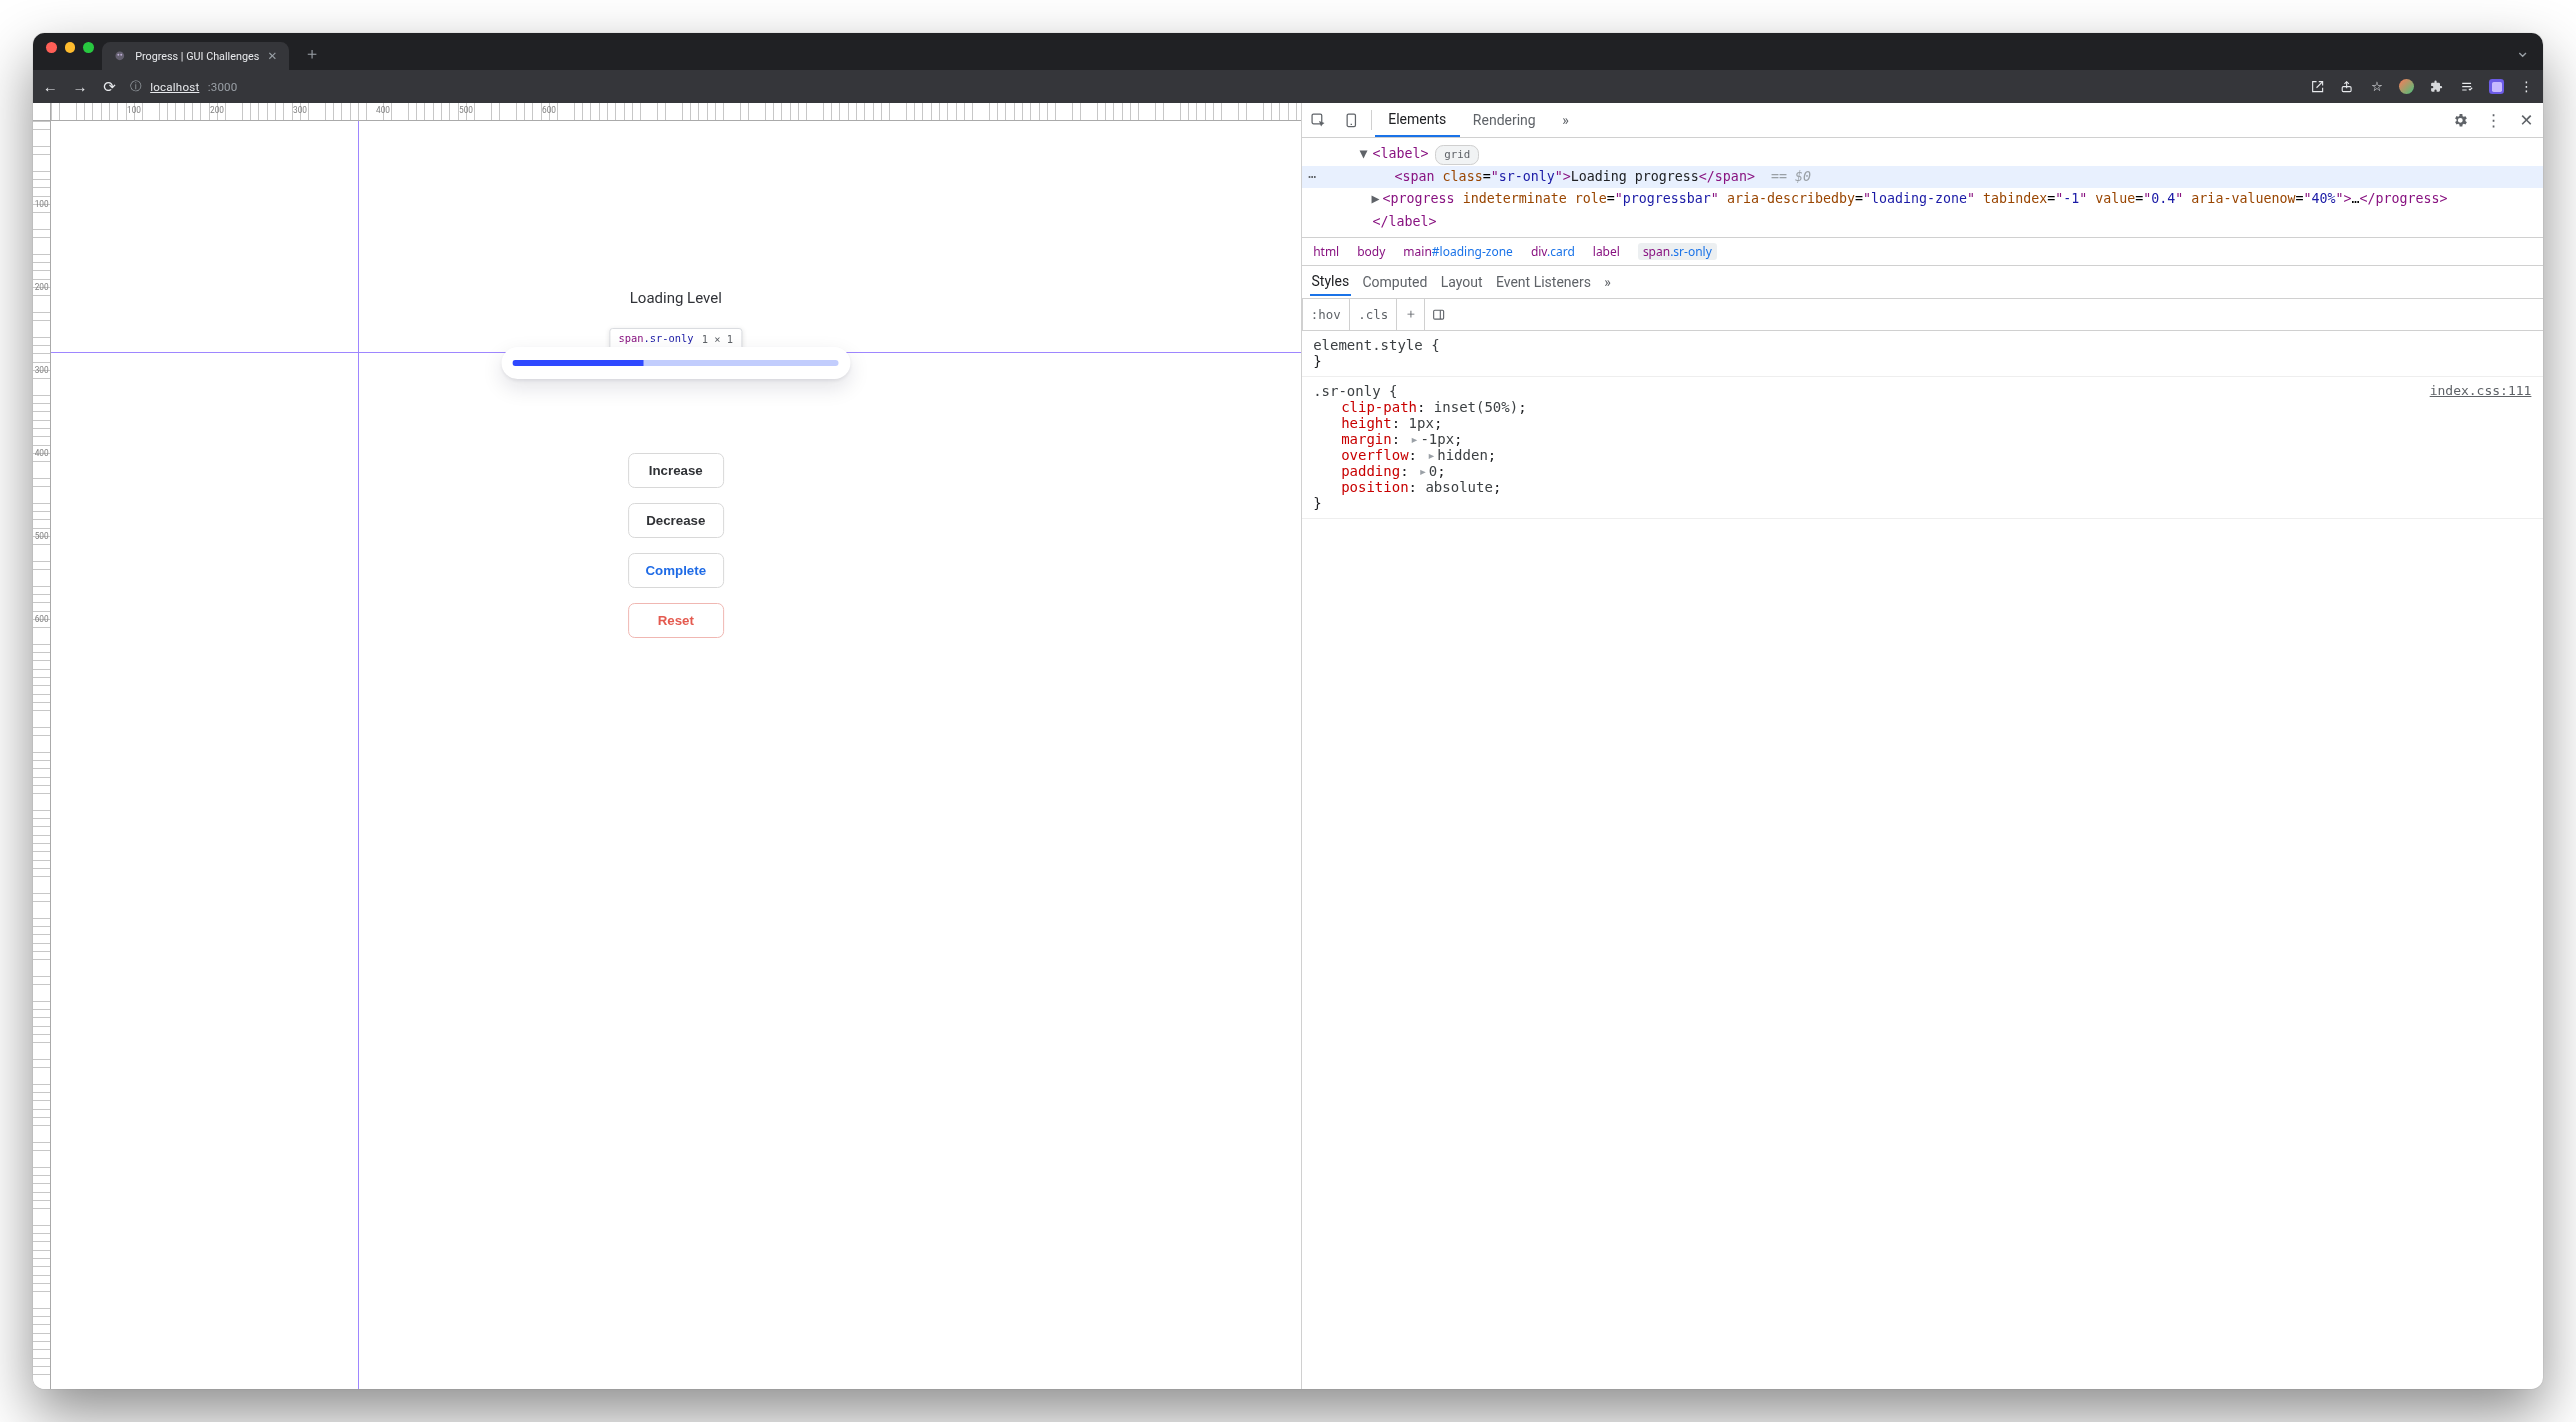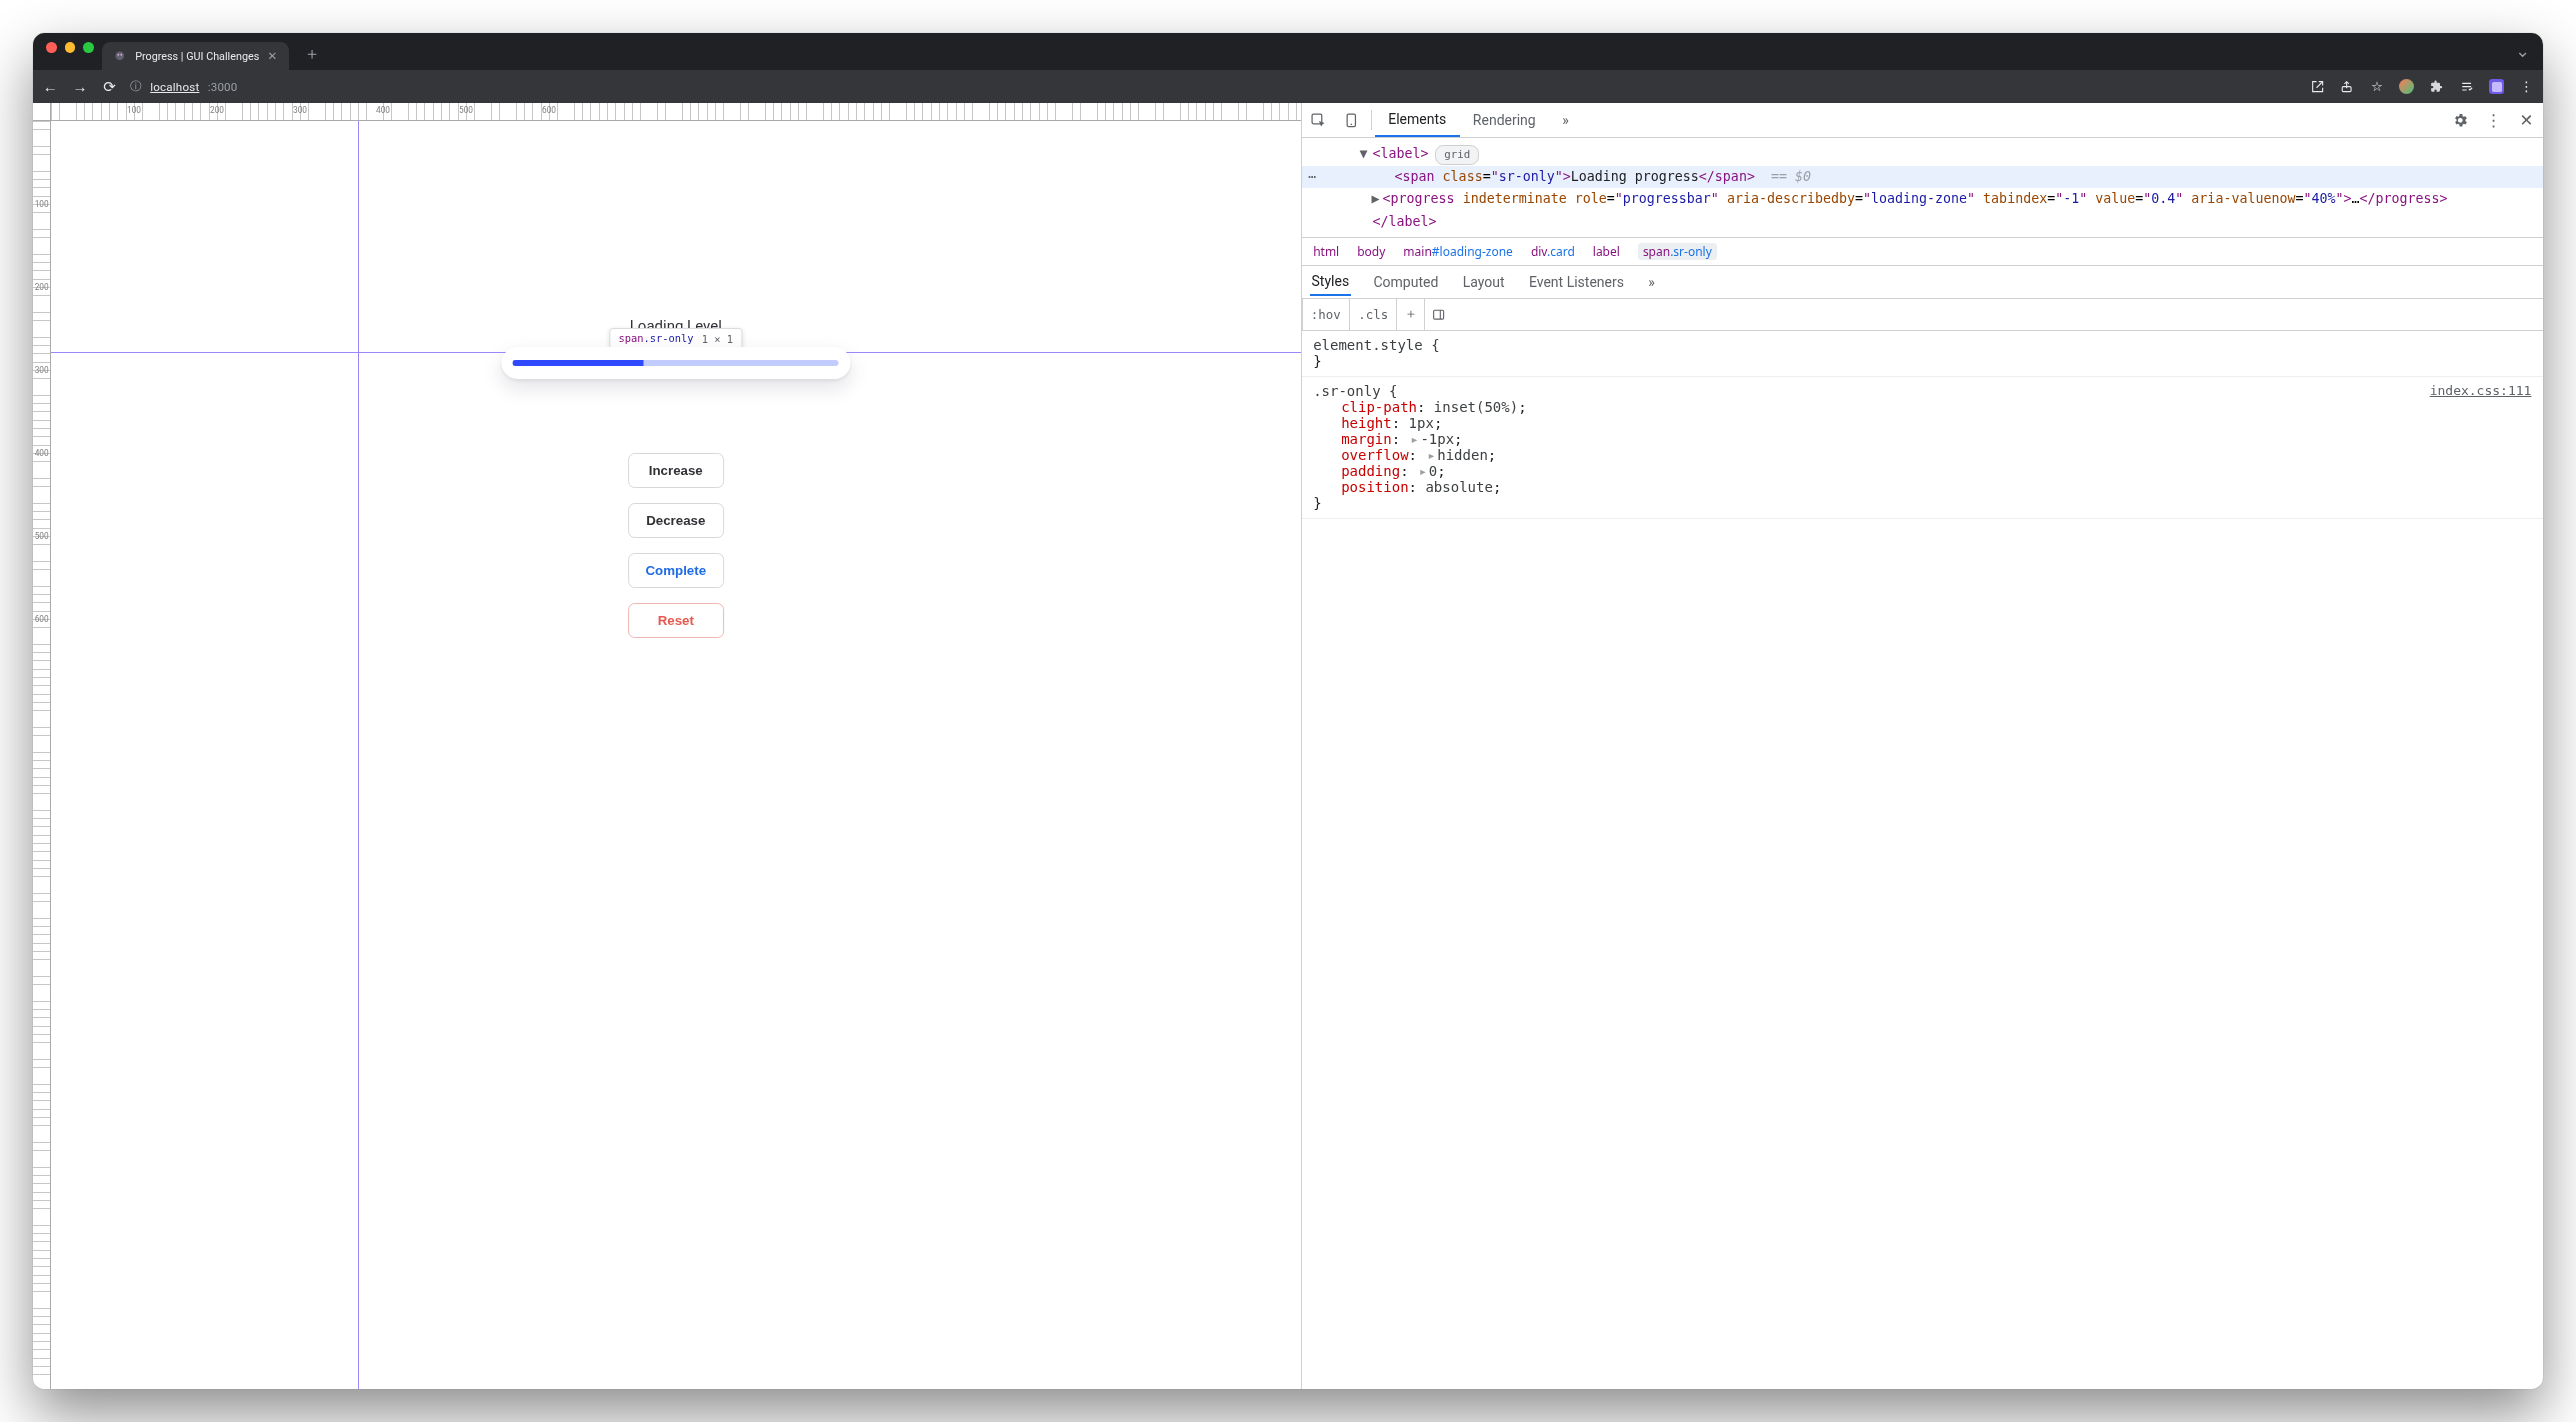--- a/index.html
+++ b/index.html
@@ -55,21 +55,21 @@
   .ruler-v { position:absolute; top:18px; left:0; bottom:0; width:18px;
     background:repeating-linear-gradient(to bottom, #c7c7c7 0 0.8px, transparent 0.8px 8.3px);
     border-right:0.8px solid #aaa; font-size:8.3px; color:#808080;}
   .ruler-v span{ position:absolute; left:1.7px; transform:translateY(-50%);}
   .corner { position:absolute; top:0; left:0; width:18px; height:18px; background:#fff; border-right:0.8px solid #aaa; border-bottom:0.8px solid #aaa;}
   .guide-h { position:absolute; left:18px; right:0; border-top:0.8px solid #9e86ff; }
   .guide-v { position:absolute; top:18px; bottom:0; border-left:0.8px solid #9e86ff; }
 
   
   .stage { position:absolute; inset:18px 0 0 18px; }
-  .heading { position:absolute; left:50%; transform:translateX(-50%); top:196px; font-size:15px; color:#313338; }
+  .heading { position:absolute; left:50%; transform:translateX(-50%); top:168px; font-size:15px; color:#313338; }
   .tooltip { position:absolute; left:50%; transform:translateX(-50%); top:207px;
     background:#fff; border:0.8px solid #dadce0; border-radius:3.3px; padding:3.3px 8.3px; font-size:10.4px;
     display:flex; gap:8.3px; align-items:center; box-shadow:0 1.7px 5px rgba(0,0,0,.1); white-space:nowrap;}
   .tooltip::after{ content:""; position:absolute; top:100%; left:50%; transform:translateX(-50%);
     border:5px solid transparent; border-top-color:#fff; filter:drop-shadow(0 0.8px 0 #dadce0);}
   .tooltip .sel-tag{ color:#881280; font-family:var(--mono);} 
   .tooltip .sel-cls{ color:#1a1aa6; font-family:var(--mono);} 
   .tooltip .dims{ color:#5f6368; font-family:var(--mono);}
   .pill { position:absolute; left:50%; transform:translateX(-50%); top:226px; width:349px; height:32px; background:#fff; border-radius:829px; box-shadow:0 8.3px 21.6px rgba(20,20,50,.12), 0 1.7px 3.3px rgba(20,20,50,.08); display:flex; align-items:center; padding:0 11.6px;}
   .track { flex:1; height:6.6px; background:#c2cdfd; border-radius:829px; overflow:hidden; }
@@ -102,21 +102,21 @@
   .dom .wrap { white-space:normal; word-break:break-all; padding-right:8.3px;}
 
   
   .crumbs { border-top:0.8px solid var(--panel-border); border-bottom:0.8px solid var(--panel-border);
     display:flex; gap:18px; padding:5px 11.6px; font-size:12px; color:#202124; font-family:system-ui; flex-wrap:nowrap; overflow:hidden;}
   .crumbs .c { color:#5f6368; cursor:pointer; white-space:nowrap;}
   .crumbs .c .t{ color:var(--maroon);} .crumbs .c .i{ color:#1a73e8;} .crumbs .c .cl{ color:#1a73e8;}
   .crumbs .c.active{ background:#eceff1; border-radius:3.3px; padding:0 5px; }
 
   
-  .subtabs { display:flex; align-items:center; border-bottom:0.8px solid var(--panel-border); padding:0 8.3px; gap:21px; height:33px;}
+  .subtabs { display:flex; align-items:center; border-bottom:0.8px solid var(--panel-border); padding:0 8.3px; gap:10px; height:33px;}
   .subtab { font-size:14px; color:#5f6368; padding:5px 1.7px; cursor:pointer;}
   .subtab.active{ color:#202124; border-bottom:2.5px solid var(--devtools-blue); }
   .filterbar { display:flex; align-items:center; border-bottom:0.8px solid var(--panel-border); height:32px; }
   .filterbar input { flex:1; border:none; outline:none; font-size:13.3px; padding:0 10px; color:#5f6368; font-family:inherit;}
   .filterbar .fbtn { padding:0 8.3px; font-family:var(--mono); font-size:12.4px; color:#5f6368; border-left:0.8px solid var(--panel-border); height:100%; display:flex; align-items:center; cursor:pointer;}
   .filterbar .fic { width:28px; display:flex; align-items:center; justify-content:center; color:#5f6368; border-left:0.8px solid var(--panel-border); height:100%; cursor:pointer;}
 
   .cssblock { font-family:var(--mono); font-size:14px; padding:6.6px 11.6px; color:#202124; border-bottom:0.8px solid #eee;}
   .cssblock .selector{ color:#3c4043;} .cssblock .src{ float:right; color:#5f6368; text-decoration:underline; font-size:13px;}
   .cssblock .line{ padding-left:28px;}

